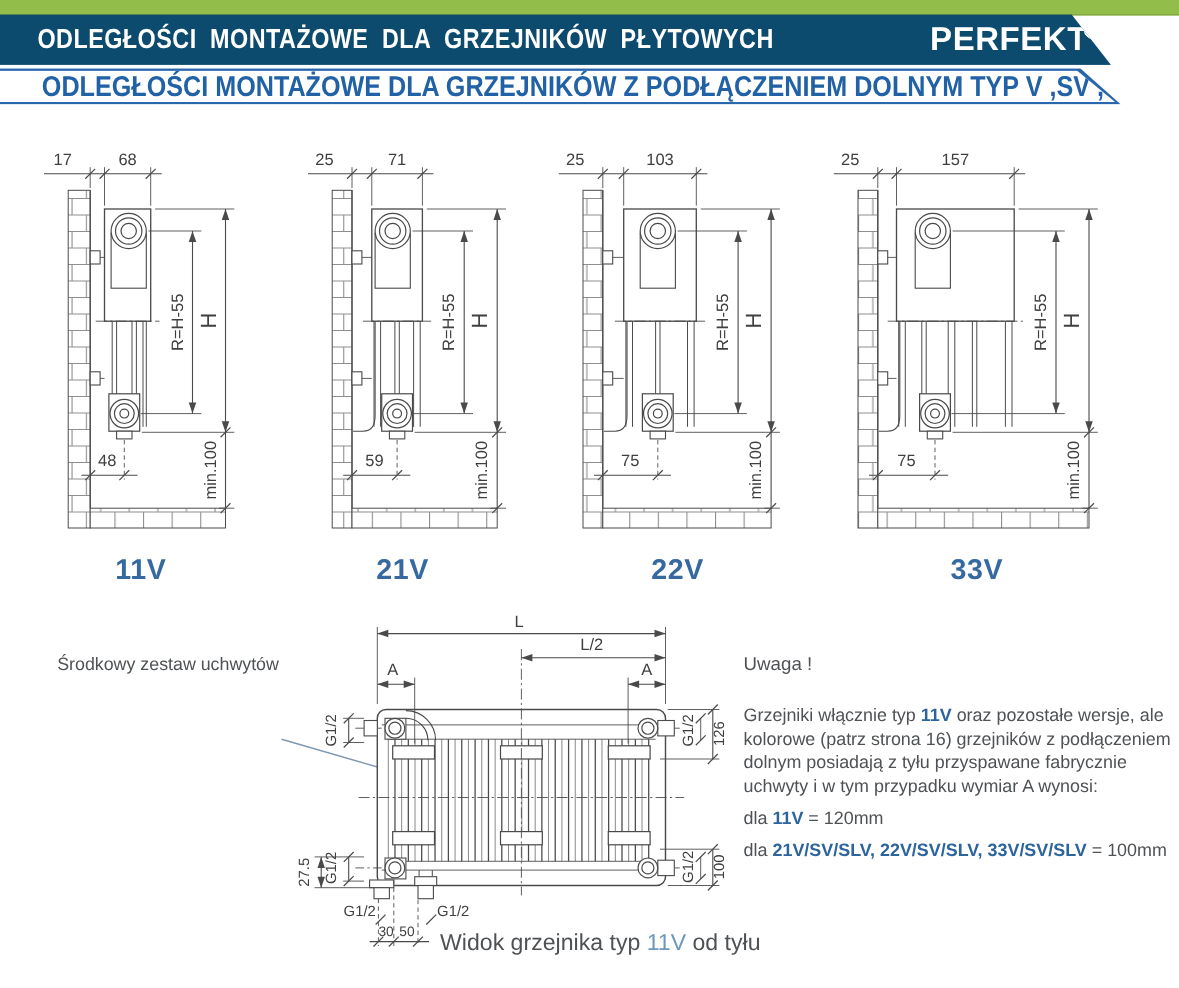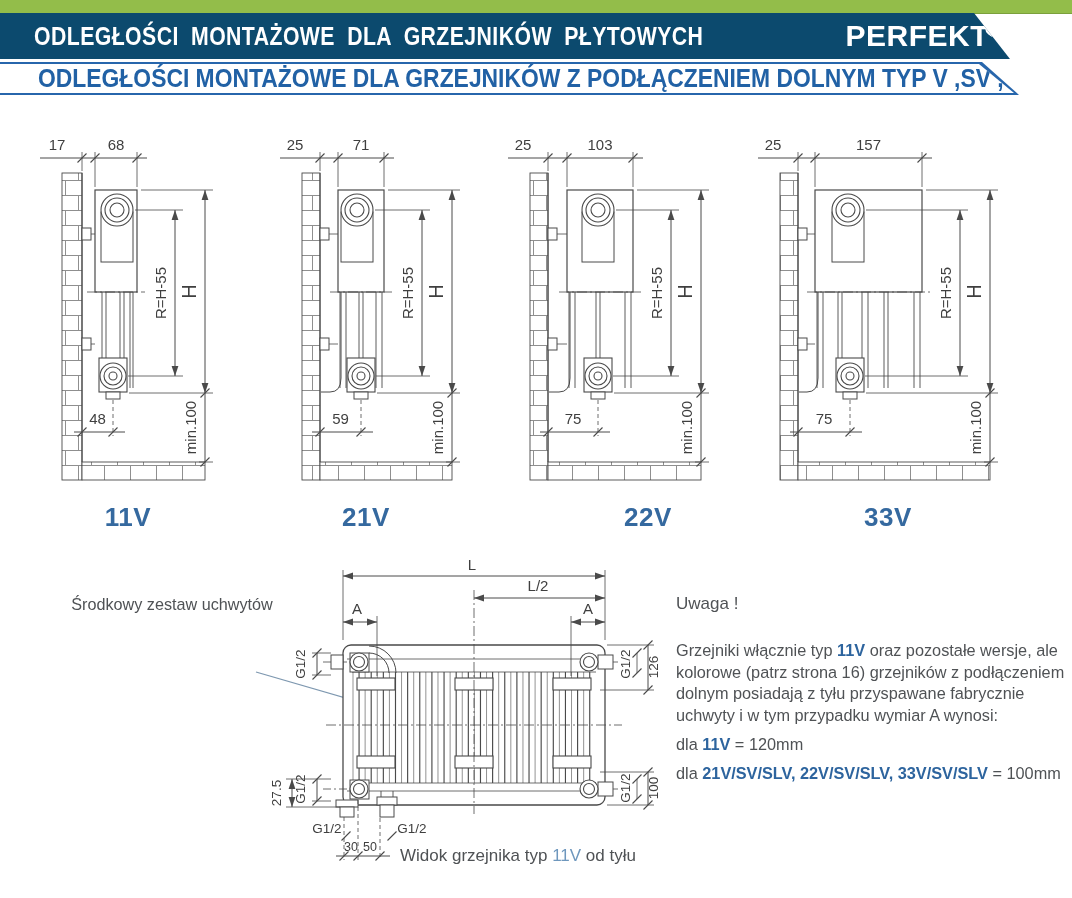--- a/index.html
+++ b/index.html
@@ -28,22 +28,22 @@
   .subbanner-text{display:inline-block;color:#2161a5;font-weight:bold;font-size:26px;
           transform:scaleX(.88);transform-origin:left center;margin-left:38px;white-space:nowrap;}
   
   svg{position:absolute;font-family:"Liberation Sans",sans-serif;}
   #svg-side{left:0;top:125px;}
   #svg-back{left:250px;top:545px;}
   .type-label{position:absolute;top:502px;width:120px;text-align:center;color:#35699f;
           font-size:26px;font-weight:600;letter-spacing:.5px;}
   
   .left-note{position:absolute;left:52px;top:593px;width:240px;color:#4f5255;
-          font-size:16.2px;line-height:22.3px;text-align:center;}
-  .caption{position:absolute;left:400px;top:846px;font-size:17px;color:#4f5255;}
+          font-size:16.2px;line-height:22.3px;}
+  .caption{position:absolute;left:400px;top:846px;font-size:21px;color:#4f5255;}
   .caption .blue-lt{color:#6e97bd;}
   .note{position:absolute;left:676px;top:594px;width:405px;color:#4f5255;font-size:16.3px;}
   .note-title{font-size:17px;margin-bottom:26px;}
   .note-para{margin:0 0 6px 0;line-height:21.5px;}
   .note-line{line-height:24px;margin-top:5px;}
   .blue-b{color:#2d649e;font-weight:bold;}
 </style>
 </head>
 <body>
 
@@ -305,21 +305,21 @@
         <text x="981" y="427.5" fill="#3f3f3f" font-size="15" text-anchor="middle" transform="rotate(-90 981 427.5)">min.100</text>
         <line x1="790" y1="432" x2="862" y2="432" stroke="#4a4a4a" stroke-width="1" stroke-dasharray="none"></line>
         <line x1="793.5" y1="436.5" x2="802.5" y2="427.5" stroke="#4a4a4a" stroke-width="1.1" stroke-dasharray="none"></line>
         <line x1="845.5" y1="436.5" x2="854.5" y2="427.5" stroke="#4a4a4a" stroke-width="1.1" stroke-dasharray="none"></line>
         <text x="824" y="424" fill="#3f3f3f" font-size="15" text-anchor="middle">75</text>
       </g>
     </svg>
 
   <div class="type-label" style="left:68px">11V</div>
   <div class="type-label" style="left:306px">21V</div>
-  <div class="type-label" style="left:588px">22V</div>
+  <div class="type-label" style="left:556px">22V</div>
   <div class="type-label" style="left:828px">33V</div>
 
   <div class="left-note">
     <div>Środkowy zestaw uchwytów</div>
   </div>
 
   <svg id="svg-back" width="430" height="345" viewBox="250 545 430 345">
       <g>
         <line x1="256" y1="672" x2="566" y2="762" stroke="#7e98b0" stroke-width="1.3" stroke-dasharray="none"></line>
         <rect x="343" y="645" width="262" height="160" rx="8" fill="#fff" stroke="#4a4a4a" stroke-width="1.3"></rect>

